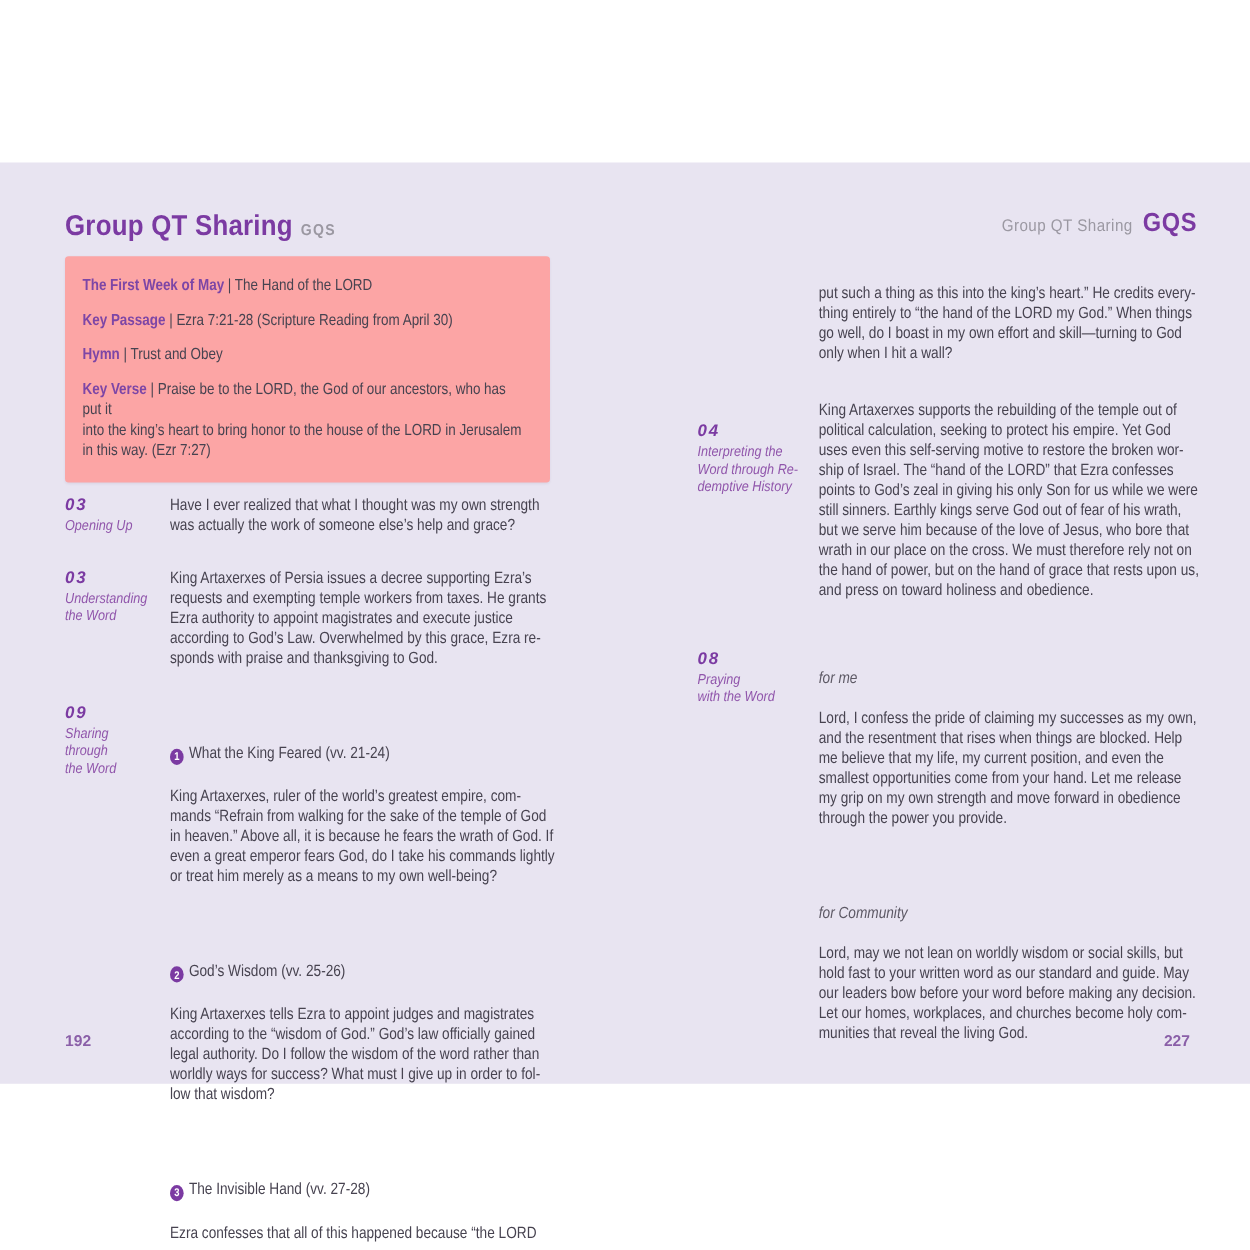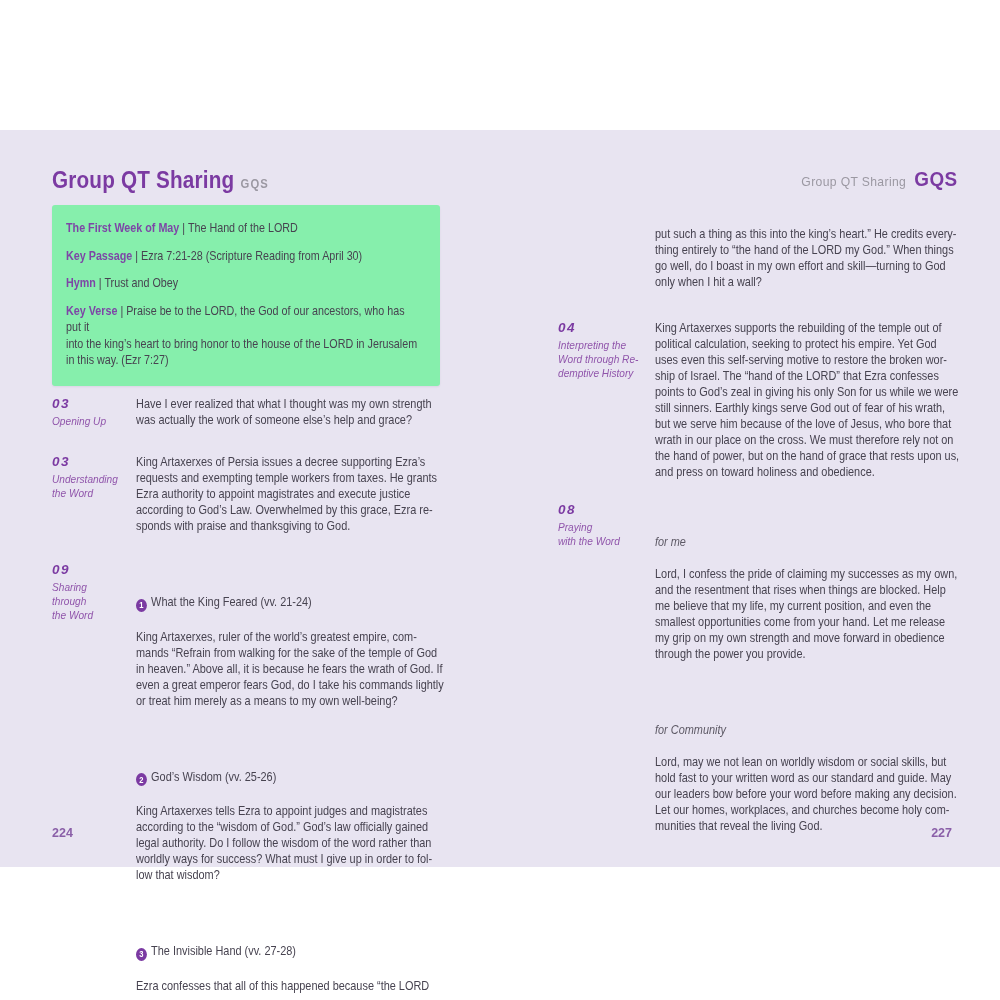--- a/index.html
+++ b/index.html
@@ -15,35 +15,35 @@
   .left-header { position:absolute; left:52px; top:167px; white-space:nowrap;
                  transform:scaleX(0.90); transform-origin:0 50%; }
   .page-title { font-size:23px; font-weight:bold; color:#7b3aa2; letter-spacing:0.2px; }
   .page-title-suffix { font-size:12.5px; font-weight:600; color:#9b98a2; letter-spacing:1.2px; margin-left:7px; }
   .right-header { position:absolute; right:42px; top:167px; white-space:nowrap; text-align:right;
                   transform:scaleX(0.90); transform-origin:100% 50%; display:flex; align-items:baseline; gap:9px; }
   .right-header .crumb { font-size:13.5px; color:#9b98a2; letter-spacing:0.4px; }
   .right-header .abbr { font-size:21px; font-weight:bold; color:#7b3aa2; letter-spacing:0.5px; }
 
   
-  .info-box { position:absolute; left:52px; top:205px; width:360px; background:#86efac;
+  .info-box { position:absolute; left:52px; top:205px; width:360px; background:#fca5a5;
               border-radius:3px; padding:15px 14px 6px 14px; box-shadow:0 1px 2px rgba(60,40,90,0.08); }
   .box-row { margin:0 0 11px 0; font-size:12.8px; line-height:16.5px; color:#474350;
              white-space:pre-line; width:420px;
              transform:scaleX(0.84); transform-origin:0 0; }
   .box-label { color:#7d46a6; font-weight:bold; }
   .box-sep { color:#474350; }
 
   
   .section { position:absolute; display:flex; align-items:flex-start; }
   .section.left-pg { left:52px; }
   .section.right-pg { left:558px; }
   .sec-label { flex:none; }
   .left-pg .sec-label { width:84px; }
-  .right-pg .sec-label { width:97px; }
+  .right-pg .sec-label { width:97px;margin-top:17px; }
   .sec-num { font-size:13.5px; font-weight:bold; font-style:italic; color:#7b3aa2; letter-spacing:1.5px; }
   .sec-title { font-size:11.5px; font-style:italic; color:#9055ab; line-height:14px; margin-top:3px;
                white-space:pre-line; width:110px; transform:scaleX(0.88); transform-origin:0 0; }
   .sec-content { font-size:13px; line-height:16px; color:#474350; white-space:pre-line;
                  width:370px; transform:scaleX(0.84); transform-origin:0 0; }
   .item { margin:0 0 12px 0; }
   .item:last-child { margin-bottom:0; }
   .item-head { margin:0 0 1px 0; }
   .circle-num { display:inline-flex; width:13px; height:13px; border-radius:50%;
                 background:#7b3aa2; color:#ffffff; font-size:9px; font-weight:bold;
@@ -180,14 +180,14 @@
       <div class="caption">for Community</div>
       <div>Lord, may we not lean on worldly wisdom or social skills, but
 hold fast to your written word as our standard and guide. May
 our leaders bow before your word before making any decision.
 Let our homes, workplaces, and churches become holy com-
 munities that reveal the living God.</div>
     </div>
   </div>
 </div>
 
-<div class="page-num pn-left">224</div>
+<div class="page-num pn-left">192</div>
 <div class="page-num pn-right">227</div>
 
 </body></html>

